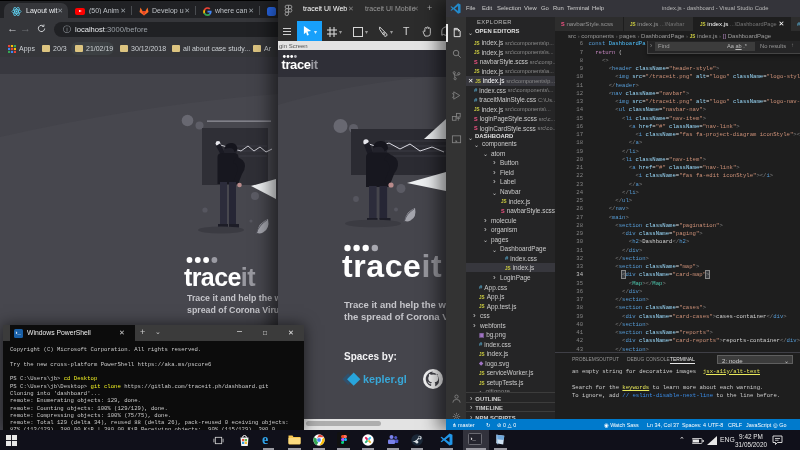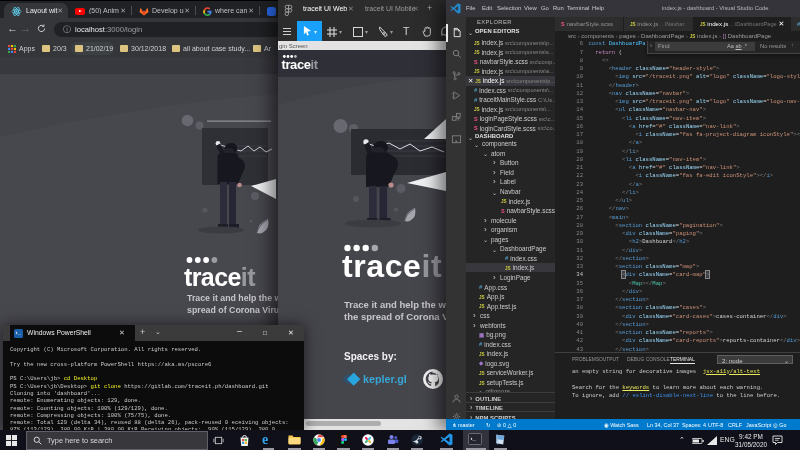--- a/index.html
+++ b/index.html
@@ -111,21 +111,21 @@
     </div>
     <div id="c-bar" class="abs">
       <span class="abs nicon" style="left:7px;color:#cfd1d4">←</span>
       <span class="abs nicon" style="left:20px;color:#6e7175">→</span>
       <svg class="abs" style="left:37px;top:6px" width="9" height="9" viewBox="0 0 20 20" fill="none" stroke="#cfd1d4" stroke-width="2.2">
           <path d="M17,10 a7,7 0 1 1 -2,-5"></path>
           <path d="M15.5,1 L15.5,5.5 L11,5.5" stroke-width="1.8"></path>
         </svg>
       <div id="c-pill" class="abs">
         <span class="abs" style="left:9px;top:2.5px;color:#9aa0a6;font-size:8px">ⓘ</span>
-        <span class="abs" style="left:21px;top:3px;color:#e8eaed;font-size:7.6px">localhost<span style="color:#9aa0a6">:3000/login</span></span>
+        <span class="abs" style="left:21px;top:3px;color:#e8eaed;font-size:7.6px">localhost<span style="color:#9aa0a6">:3000/before</span></span>
       </div>
     </div>
     <div id="c-bm" class="abs">
       <svg class="abs" style="left:8px;top:4.5px" width="8" height="8" viewBox="0 0 9 9">
           <g>
             <rect x="0" y="0" width="2.4" height="2.4" fill="#ea4335"></rect>
             <rect x="3.3" y="0" width="2.4" height="2.4" fill="#fbbc05"></rect>
             <rect x="6.6" y="0" width="2.4" height="2.4" fill="#34a853"></rect>
             <rect x="0" y="3.3" width="2.4" height="2.4" fill="#4285f4"></rect>
             <rect x="3.3" y="3.3" width="2.4" height="2.4" fill="#ea4335"></rect>
@@ -578,27 +578,20 @@
     </div>
   </div>
 
   <div id="taskbar" class="abs">
     <svg class="tbi" style="left:6px;top:4.5px;width:11px;height:11px" viewBox="0 0 12 12" fill="#e8e8e8">
         <rect x="0" y="0" width="5.5" height="5.5"></rect>
         <rect x="6.5" y="0" width="5.5" height="5.5"></rect>
         <rect x="0" y="6.5" width="5.5" height="5.5"></rect>
         <rect x="6.5" y="6.5" width="5.5" height="5.5"></rect>
       </svg>
-    <div class="abs" style="left:26px;top:0.5px;width:182px;height:19px;background:#38383c;border:1px solid #60606a;box-sizing:border-box">
-      <svg class="abs" style="left:6px;top:4.5px" width="9" height="9" viewBox="0 0 24 24" fill="none" stroke="#e8e8e8" stroke-width="2.4">
-          <circle cx="10" cy="10" r="7"></circle>
-          <line x1="15.5" y1="15.5" x2="22" y2="22"></line>
-        </svg>
-      <span class="abs" style="left:20px;top:4.5px;font-size:7.4px;color:#dadada;white-space:nowrap">Type here to search</span>
-    </div>
     <svg class="tbi" style="left:213px;top:4.5px;width:11px;height:11px" viewBox="0 0 24 24" fill="none" stroke="#dcdcdc" stroke-width="1.7">
         <rect x="5" y="5" width="14" height="14"></rect>
         <path d="M2 8 L2 16 M22 8 L22 16"></path>
       </svg>
     <svg class="tbi" style="left:239px;top:3.5px;width:11px;height:13px" viewBox="0 0 22 26">
         <path d="M3,7 h16 l-1.5,17 h-13 Z" fill="#f4f4f4"></path>
         <path d="M7,7 a4,4 0 0 1 8,0" fill="none" stroke="#f4f4f4" stroke-width="2"></path>
         <rect x="6" y="10" width="4.5" height="4.5" fill="#e94e3c"></rect>
         <rect x="11.5" y="10" width="4.5" height="4.5" fill="#60b344"></rect>
         <rect x="6" y="15.5" width="4.5" height="4.5" fill="#2f9fe0"></rect>

